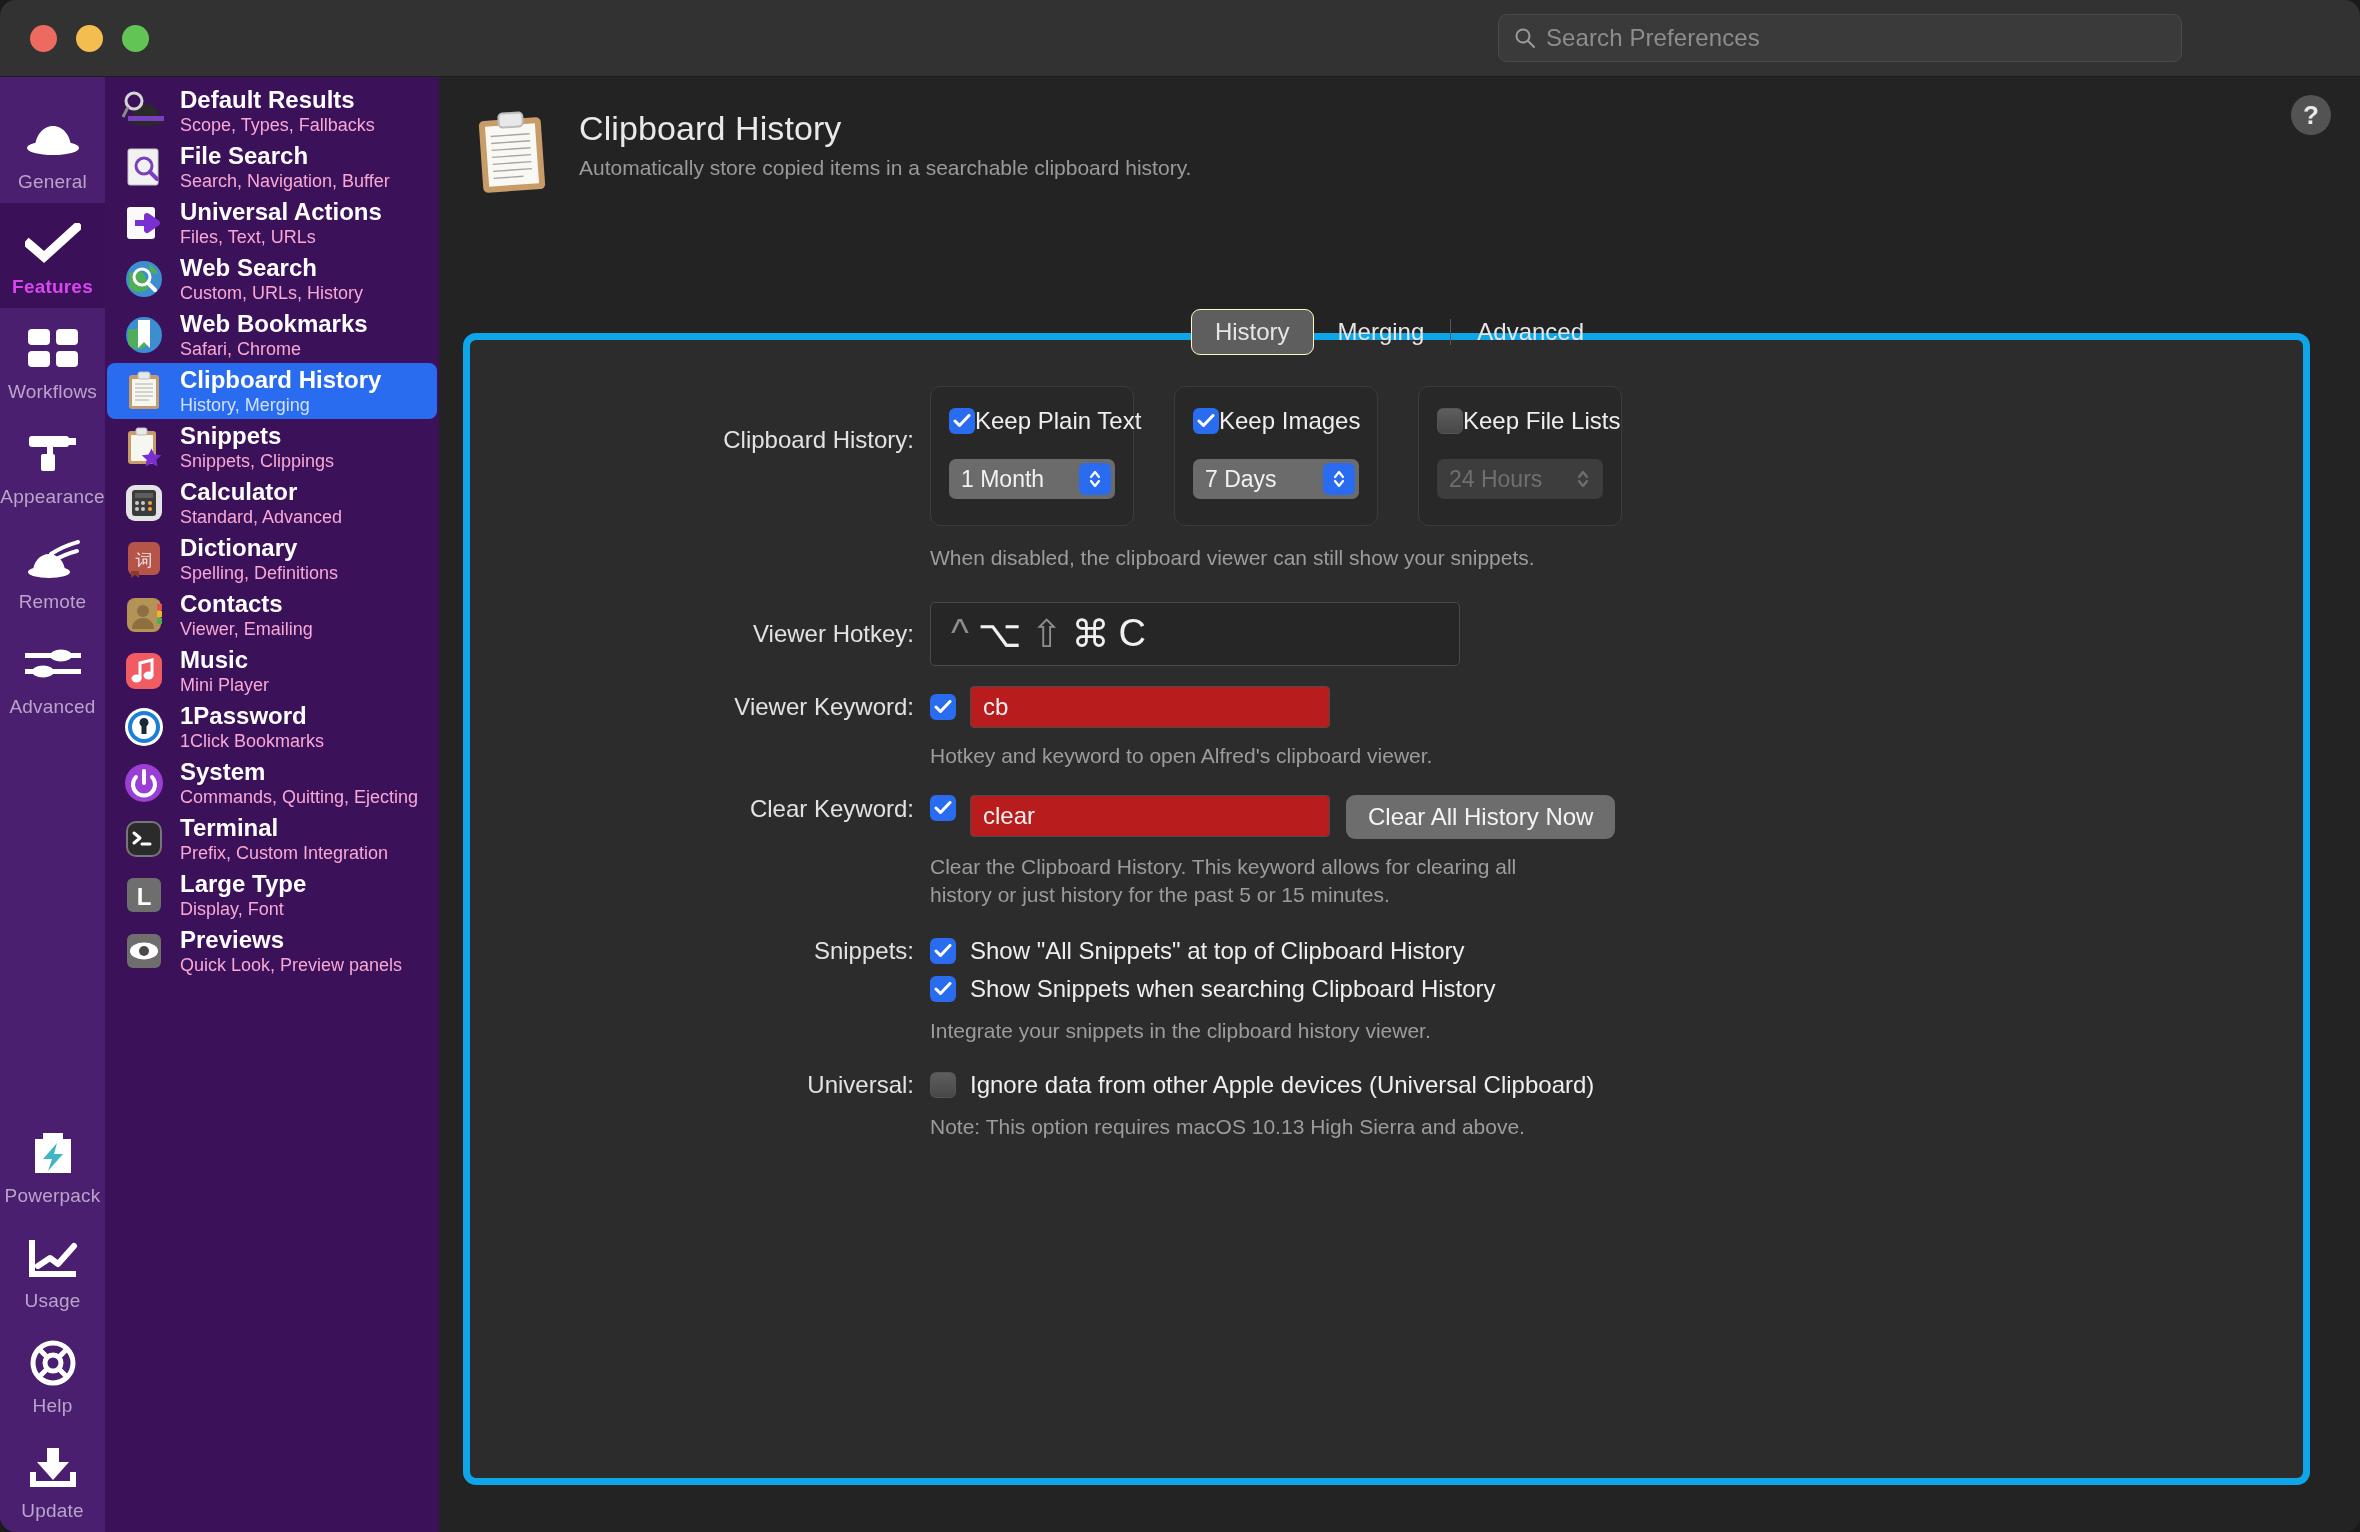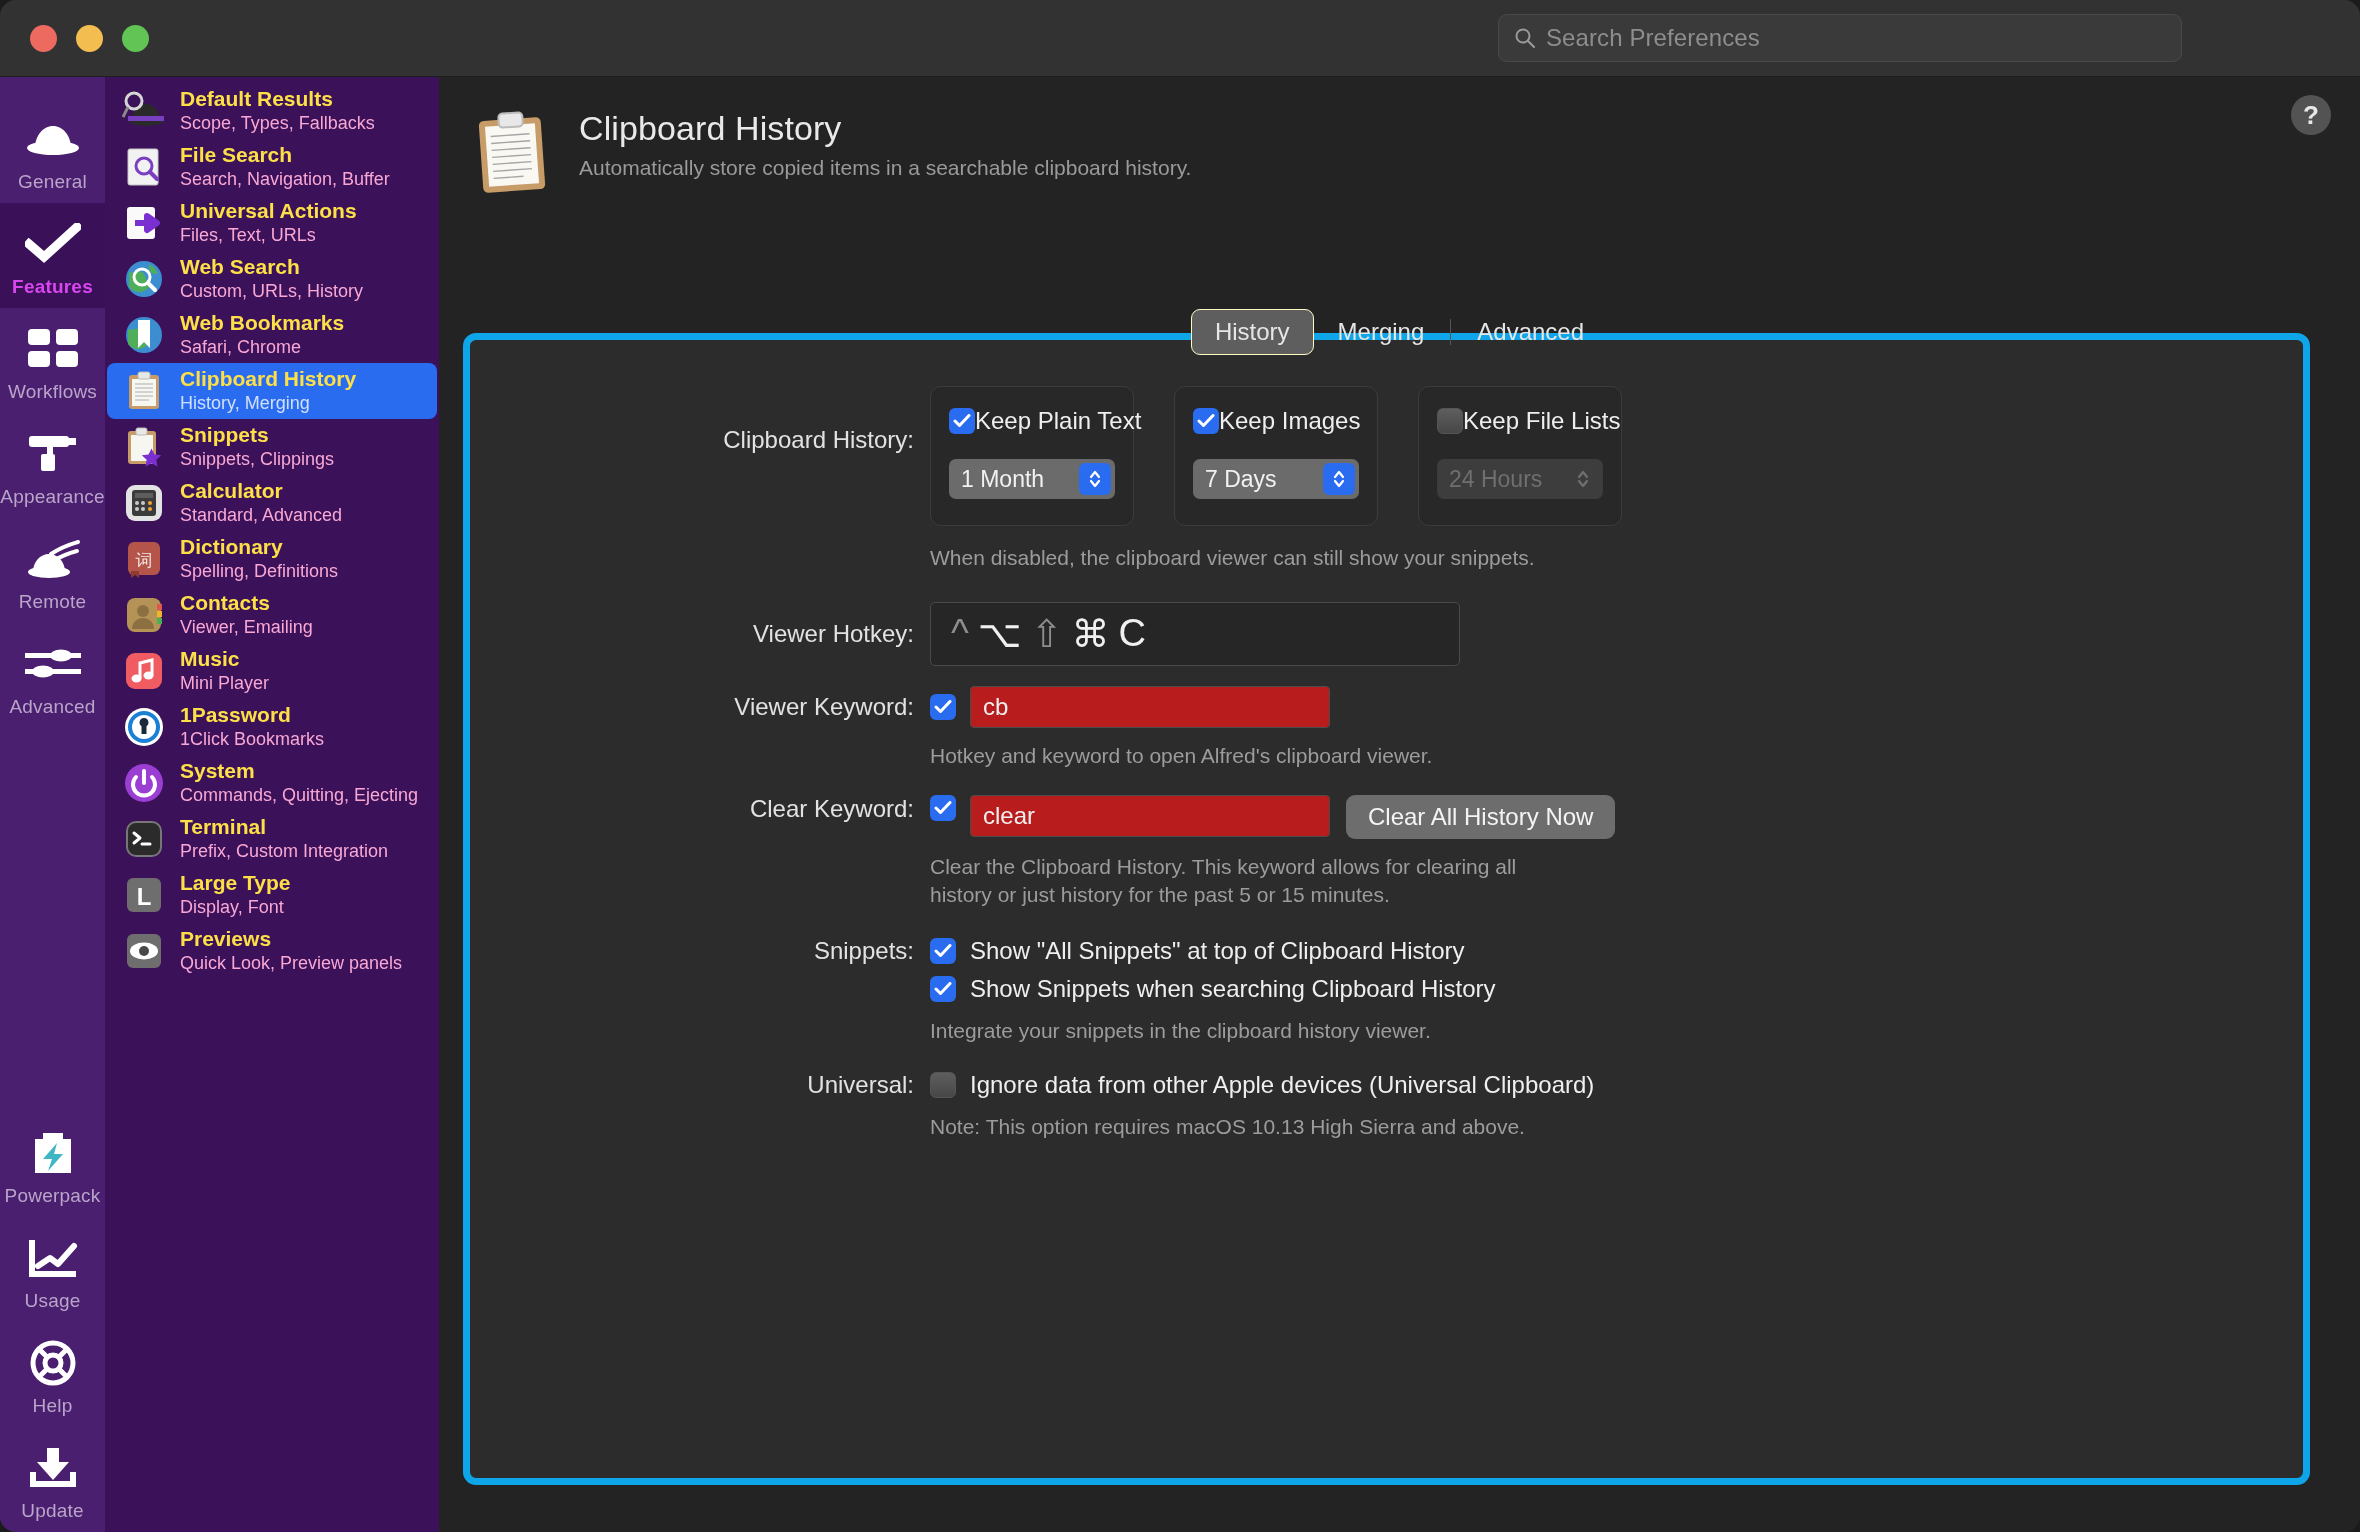--- a/index.html
+++ b/index.html
@@ -85,21 +85,21 @@
   }
   .frow.selected { background: #2a6cf0; }
   .ficon {
     width: 45px; height: 45px; flex: 0 0 45px;
     margin-right: 14px;
     display: flex; align-items: center; justify-content: center;
     position: relative;
   }
   .ficon svg { display: block; }
   .ftext { display: flex; flex-direction: column; justify-content: center; min-width: 0; }
-  .ftitle { font-size: 21px; color: #fde047; font-weight: bold; line-height: 1.18; white-space: nowrap; }
+  .ftitle { font-size: 24px; color: #ffffff; font-weight: bold; line-height: 1.18; white-space: nowrap; }
   .fsub { font-size: 18px; color: #f9a8d4; line-height: 1.2; white-space: nowrap; margin-top: 1px; }
   .frow.selected .fsub { color: #cfe0ff; }
 
   
   .main {
     flex: 1; min-width: 0;
     background: #232323;
     position: relative;
     display: flex; flex-direction: column;
   }

